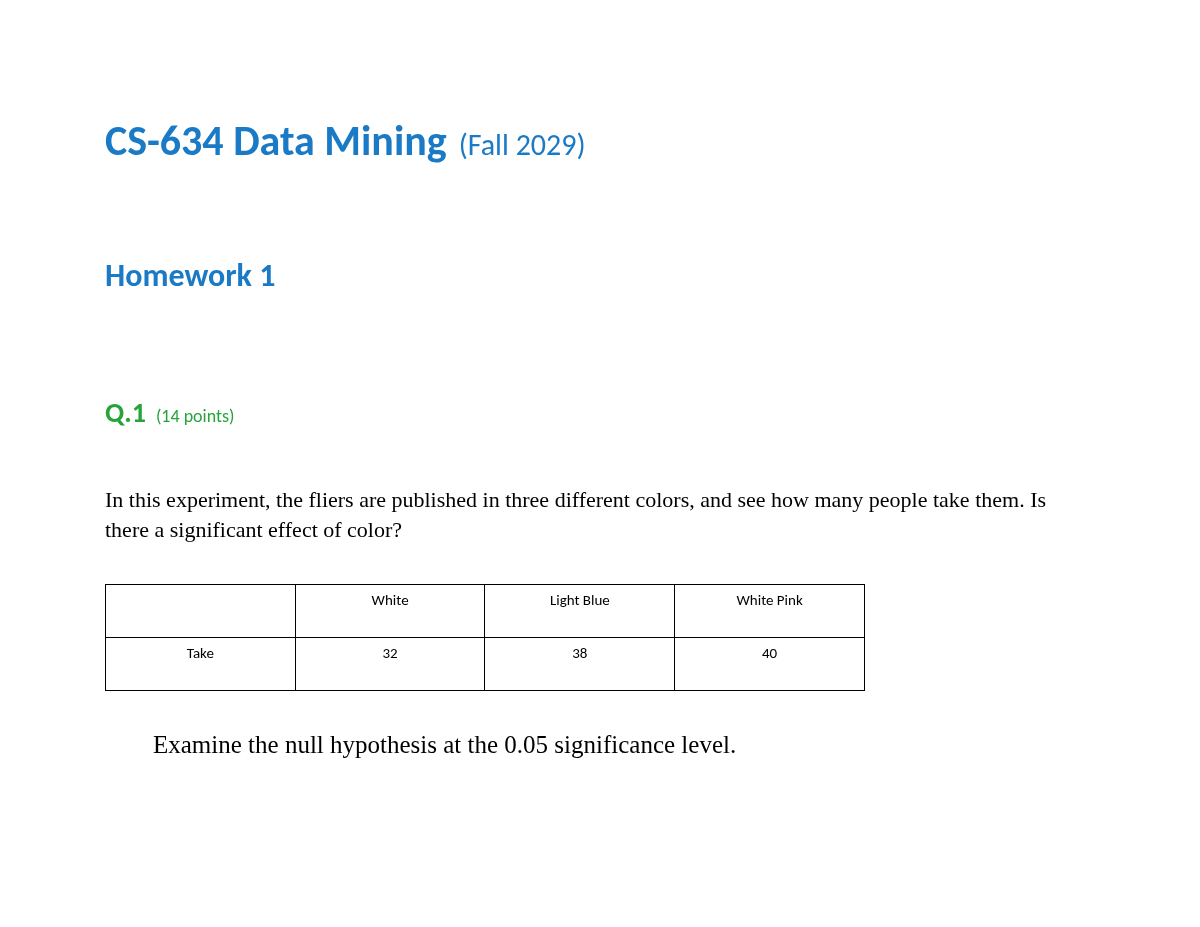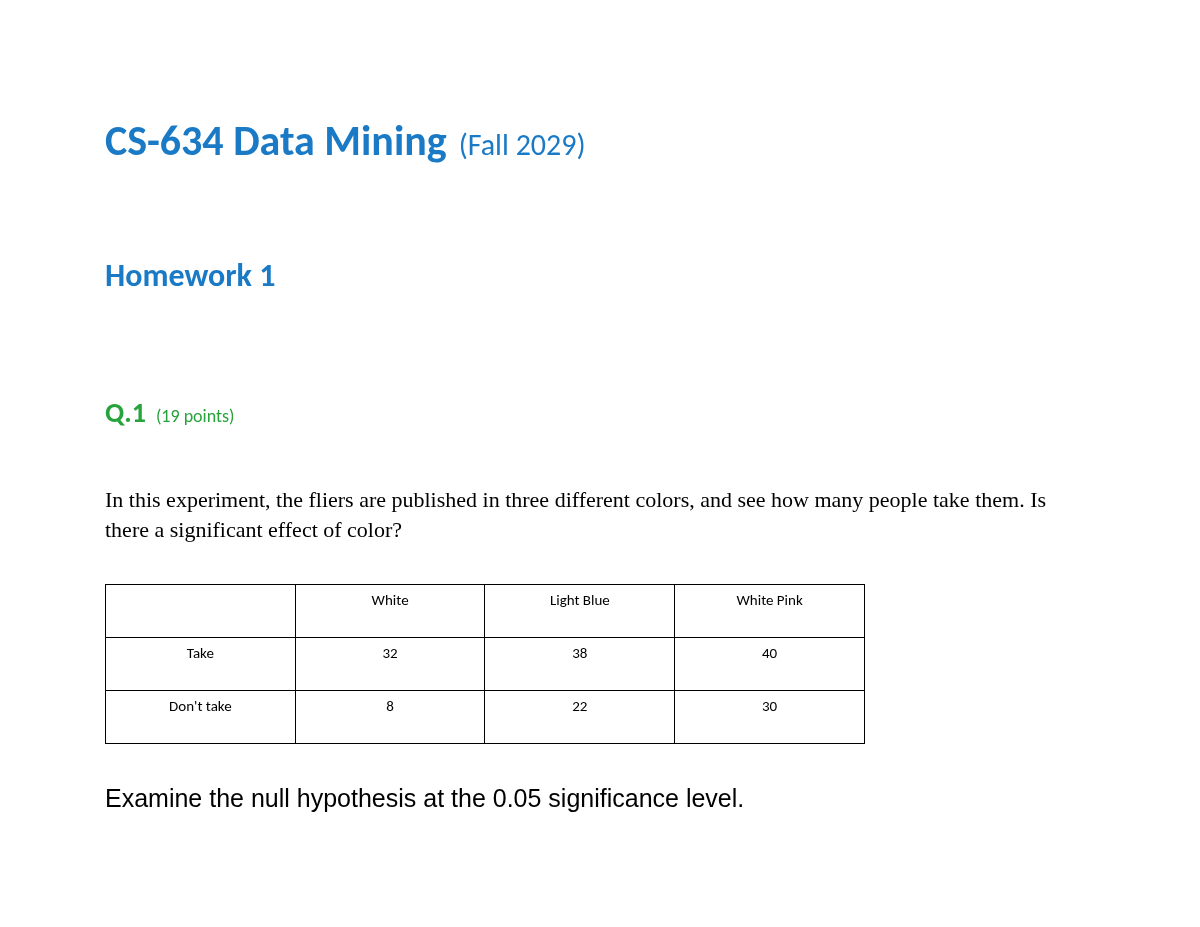--- a/index.html
+++ b/index.html
@@ -83,60 +83,55 @@
     .data-table th {
       font-weight: 400;
     }
     .col-label {
       width: 190px;
     }
     .col-data {
       width: 190px;
     }
     .followup-text {
-      font-family: Liberation Sans, sans-serif;
+      font-family: Liberation Serif, serif;
       font-size: 25px;
       color: #000000;
+      margin-left: 48px;
     }
   </style>
 </head>
 <body>
 
 <div class="course-title-line">
   <span class="course-title">CS-634 Data Mining</span>
   <span class="course-term">(Fall 2029)</span>
 </div>
 
 <div class="homework-title">Homework 1</div>
 
 <div class="question-line">
   <span class="question-number">Q.1</span>
-  <span class="question-points">(19 points)</span>
+  <span class="question-points">(14 points)</span>
 </div>
 
 <p class="question-text">In this experiment, the fliers are published in three different colors, and see how many people take them.   Is there a significant effect of color?</p>
 
 <table class="data-table">
   <thead>
     <tr>
       <th class="col-label"></th>
       <th class="col-data">White</th>
       <th class="col-data">Light Blue</th>
       <th class="col-data">White Pink</th>
     </tr>
   </thead>
   <tbody>
     <tr>
       <td>Take</td>
       <td>32</td>
       <td>38</td>
       <td>40</td>
     </tr>
-    <tr>
-      <td>Don't take</td>
-      <td>8</td>
-      <td>22</td>
-      <td>30</td>
-    </tr>
   </tbody>
 </table>
 
 <p class="followup-text">Examine the null hypothesis at the 0.05 significance level.</p>
 
 </body></html>

